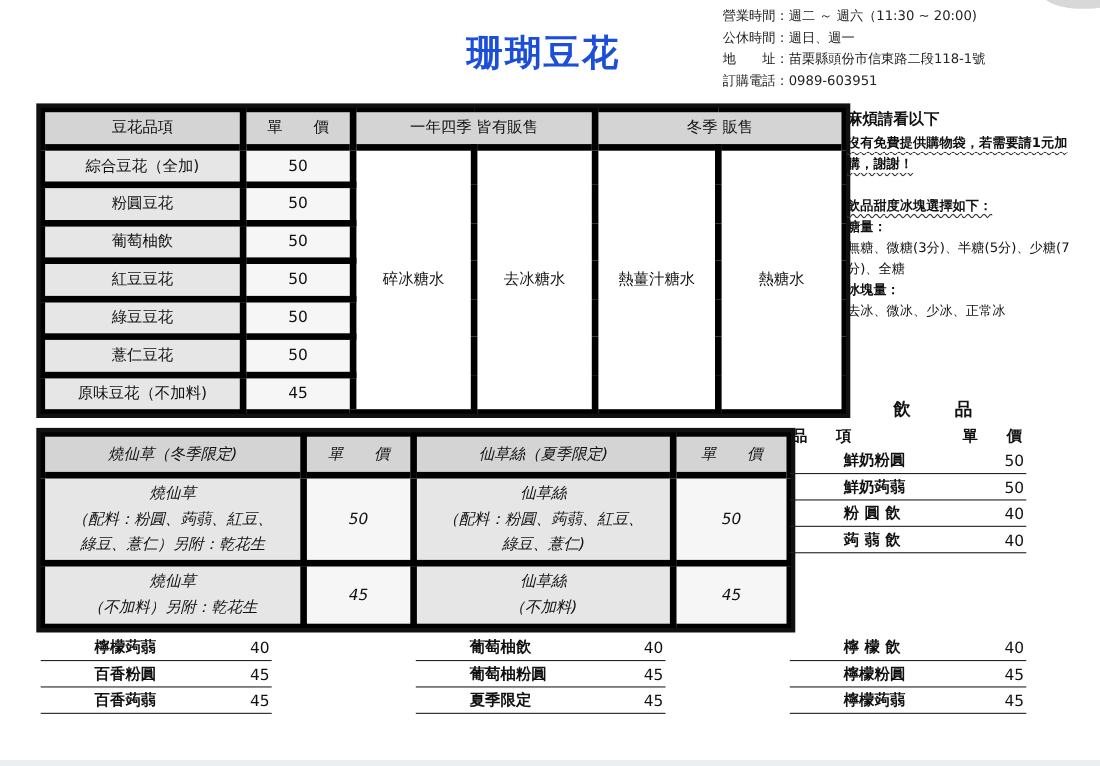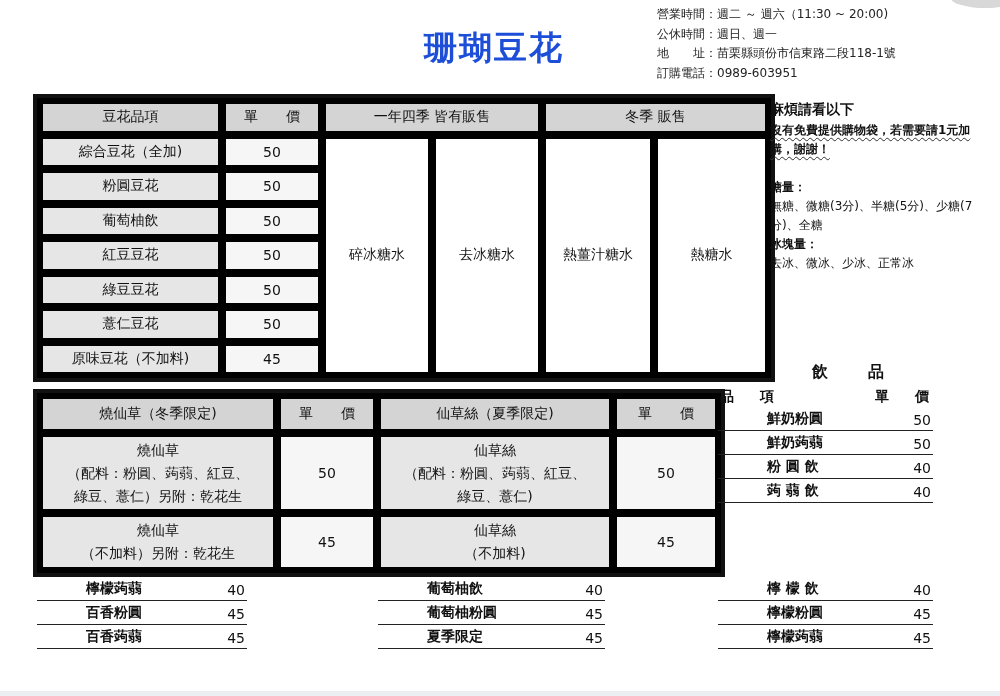--- a/index.html
+++ b/index.html
@@ -7,39 +7,39 @@
   body { position: relative; font-family: "DejaVu Sans", "Liberation Sans", sans-serif; color: #111; }
   .abs { position: absolute; }
   .title { left: 424px; top: 26px; font-size: 33px; font-weight: bold; letter-spacing: 2px; color: #1d4ed8; }
   .info { left: 657px; top: 5px; font-size: 12px; line-height: 19.5px; color: #222; }
   .info .row { white-space: nowrap; }
   .info .lbl { display: inline-block; }
   .corner { right: -20px; top: -14px; width: 70px; height: 22px; border-radius: 50%; background: #d8d8d8; }
   .bottom-strip { left: 0; right: 0; bottom: 0; height: 5px; background: #eceff1; }
 
   table.grid { border-collapse: collapse; position: absolute; table-layout: fixed; }
-  table.grid td, table.grid th { border: 8px solid #000000; text-align: center; font-size: 14px; font-weight: normal; }
+  table.grid td, table.grid th { border: 6px solid #000000; text-align: center; font-size: 14px; font-weight: normal; }
   .hdr { background: #d4d4d4; }
   .shade { background: #e6e6e6; }
   .pale { background: #f6f6f6; }
 
   
   #tofu { left: 35px; top: 96px; width: 730px; outline: 4px solid #111; outline-offset: -2px; }
   #tofu td, #tofu th { height: 34.5px; }
   .thick-l { border-left: 4px solid #111 !important; }
   .thick-b { border-bottom: 4px solid #111 !important; }
 
   
   .notice { left: 770px; top: 100px; width: 215px; font-size: 12px; line-height: 19px; color: #111; }
   .notice .head { text-align: left; font-size: 14px; font-weight: bold; margin-bottom: 2px; }
   .wavy { text-decoration: underline wavy #333; text-underline-offset: 3px; text-decoration-thickness: 1px; }
   .notice .b { font-weight: bold; }
 
   
-  #grass { left: 35px; top: 391px; width: 680px; outline: 4px solid #111; outline-offset: -2px; }
+  #grass { left: 35px; top: 391px; width: 680px; outline: 4px solid #111; outline-offset: -2px; font-style: italic; }
   #grass td { font-size: 14px; line-height: 23px; }
 
   
   .drinks-title { left: 812px; top: 362px; font-size: 16px; letter-spacing: 40px; font-weight: bold; }
   .drinks-head { left: 720px; top: 388px; width: 235px; font-size: 14px; font-weight: bold; }
   .drinks-head .q { position: absolute; left: 0; letter-spacing: 26px; }
   .drinks-head .p { position: absolute; right: 0; letter-spacing: 26px; }
   .dl { position: absolute; font-size: 14px; }
   .dl .item { position: relative; height: 24px; border-bottom: 1.5px solid #222; }
   .dl .item .n { position: absolute; left: 1px; bottom: 2px; font-weight: bold; padding-left: 48px; }
@@ -107,20 +107,21 @@
     <td class="shade">原味豆花（不加料)</td>
     <td class="pale">45</td>
   </tr>
 </tbody>
   </table>
 
 <div class="abs notice">
   <div class="head">麻煩請看以下</div>
   <div class="b wavy">沒有免費提供購物袋，若需要請1元加購，謝謝！</div>
   <div style="height:19px"></div>
+  <div class="b wavy">飲品甜度冰塊選擇如下：</div>
   <div class="b">糖量：</div>
   <div>無糖、微糖(3分)、半糖(5分)、少糖(7分)、全糖</div>
   <div class="b">冰塊量：</div>
   <div>去冰、微冰、少冰、正常冰</div>
 </div>
 
 <table class="grid" id="grass">
   <colgroup>
     <col style="width:238px">
       <col style="width:100px">

